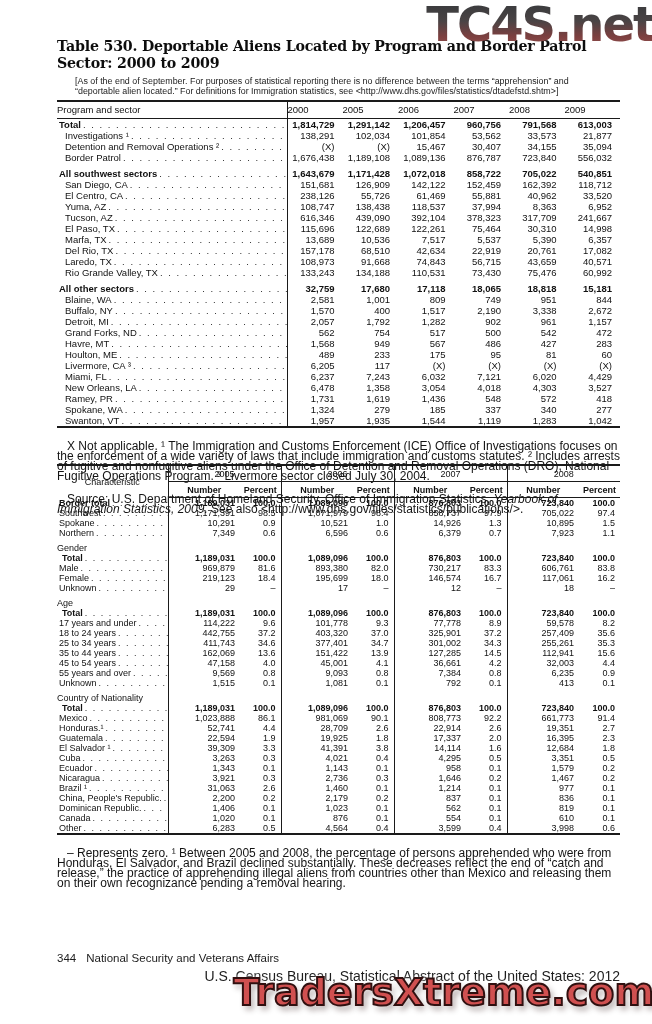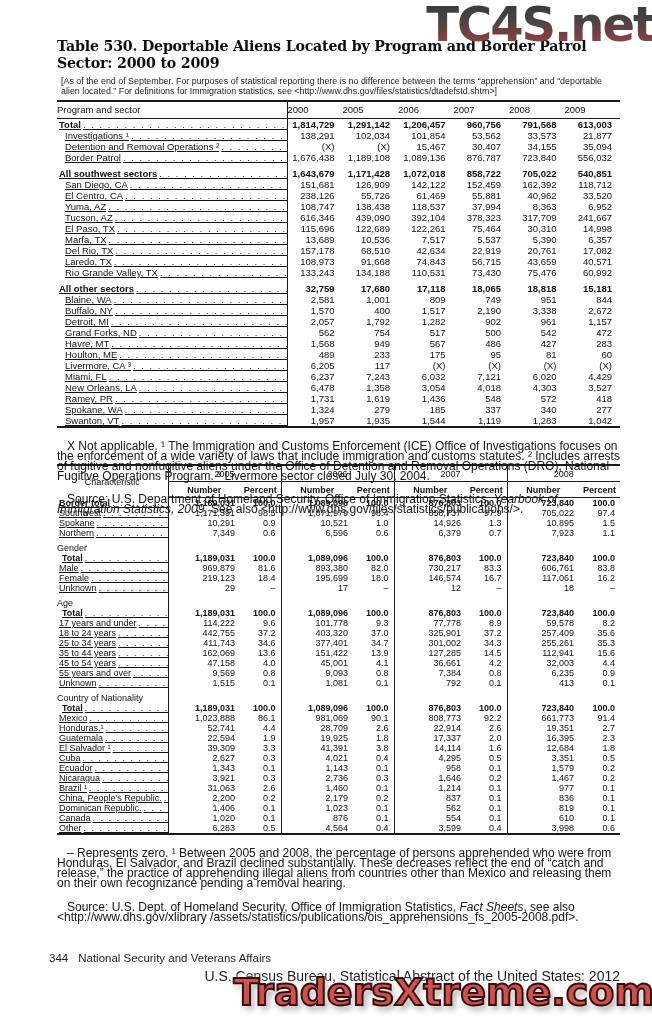--- a/index.html
+++ b/index.html
@@ -3,36 +3,36 @@
 <meta charset="utf-8">
 <style>
   html,body{margin:0;padding:0;background:#e8e8e8;}
   .page{position:relative;width:652px;height:1024px;background:#ffffff;overflow:hidden;
         font-family:"Liberation Sans",sans-serif;color:#111;}
   .block{position:absolute;left:57px;width:563px;}
   #t530-block{top:38px;}
   #t531-block{top:464px;}
   h2.tbltitle{margin:0;font-family:"DejaVu Serif",serif;font-weight:bold;
               font-size:14.2px;line-height:17px;letter-spacing:-0.2px;color:#0d0d0d;}
-  p.headnote{margin:4px 4px 3px;font-size:8.9px;line-height:10.4px;color:#222;}
+  p.headnote{margin:4px 18px 3px;font-size:8.9px;line-height:10.4px;color:#222;}
   table.data{table-layout:fixed;width:563px;border-collapse:collapse;
              border-top:2px solid #1a1a1a;border-bottom:2px solid #1a1a1a;}
   table.data th{font-weight:normal;}
   .t530 th,.t530 td{font-size:9.5px;padding:0;}
   .t531 th,.t531 td{font-size:9px;padding:0;}
   .t530 thead th{height:16px;border-bottom:1px solid #1a1a1a;text-align:left;margin-top:8px;}
   .t530 tbody tr{height:10.3px;}
   .t531 tbody tr{height:9.45px;}
   .t531 thead th{text-align:center;}
   .t531 th.char{border-right:1px solid #1a1a1a;vertical-align:middle;}
   .t531 th.yr{height:15px;border-bottom:1px solid #1a1a1a;}
   .t531 th.sub{height:15px;border-bottom:1px solid #1a1a1a;font-weight:bold;}
   .gs{border-left:1px solid #1a1a1a;}
   td.lbl{border-right:1px solid #1a1a1a;overflow:hidden;}
-  td.lbl .wrap{display:flex;align-items:flex-start;overflow:hidden;text-decoration:underline;}
+  td.lbl .wrap{display:flex;align-items:flex-start;overflow:hidden;}
   td.lbl .lt{white-space:nowrap;padding-left:2px;}
   td.lbl .dots{flex:1;white-space:nowrap;overflow:hidden;color:#222;letter-spacing:1.5px;padding-left:2px;}
   td.lbl.ind .lt{padding-left:8px;}
   td.lbl.tind .lt{padding-left:5px;}
   td.lbl.glbl{overflow:visible;}
   td.num{text-align:right;padding-right:8px;white-space:nowrap;}
   .t531 td.num{padding-right:5px;}
   .t531 td.pct{text-align:right;padding-right:5px;white-space:nowrap;}
   tr.sp{height:5px !important;}
   .b{font-weight:bold;}
@@ -42,21 +42,21 @@
   #wm-top{top:-4px;right:-2px;font-size:48px;letter-spacing:-2px;
           background:linear-gradient(180deg,#3c3c3e 18%,#4a4445 45%,#7c4040 72%,#96504e 95%);
           -webkit-background-clip:text;background-clip:text;color:transparent;}
   #wm-mid{top:492px;left:180px;font-size:45px;letter-spacing:3px;color:#c31313;
           -webkit-text-stroke:2.5px #ffffff;
           text-shadow:3px 4px 4px rgba(70,70,70,0.55);}
   #wm-bot{top:970px;right:-2px;font-size:38px;letter-spacing:0px;color:#d05050;
           -webkit-text-stroke:2px #301010;
           text-shadow:0 0 7px #ffffff,3px 4px 6px rgba(40,10,10,0.45);}
   
-  #footer-left{position:absolute;left:49px;top:952px;font-size:11.5px;color:#1c1c1c;}
+  #footer-left{position:absolute;left:57px;top:952px;font-size:11.5px;color:#1c1c1c;}
   #footer-left .gap{display:inline-block;width:10px;}
   #footer-credit{position:absolute;right:32px;top:968px;font-size:14px;color:#1c1c1c;}
 </style>
 </head>
 <body>
 
 <div class="page">
 
   <div id="t530-block" class="block">
     <h2 class="tbltitle">Table 530. Deportable Aliens Located by Program and Border Patrol Sector: 2000 to 2009</h2>
@@ -920,21 +920,21 @@
             <td class="num gs">12,684</td>
             <td class="pct">1.8</td>
           </tr>
           <tr>
             <td class="lbl">
               <div class="wrap">
                 <span class="lt">Cuba</span>
                 <span class="dots">. . . . . . . . . . . . . . . . . . . . . . . . . . . . . . . . . . . . . . . . . . . . . . . . . . . . . . . . . . . . . . . . . . . . . . . . . . . . . . . . </span>
               </div>
             </td>
-            <td class="num">2,627</td>
+            <td class="num">3,263</td>
             <td class="pct">0.3</td>
             <td class="num gs">4,021</td>
             <td class="pct">0.4</td>
             <td class="num gs">4,295</td>
             <td class="pct">0.5</td>
             <td class="num gs">3,351</td>
             <td class="pct">0.5</td>
           </tr>
           <tr>
             <td class="lbl">
@@ -1044,21 +1044,20 @@
             <td class="num gs">4,564</td>
             <td class="pct">0.4</td>
             <td class="num gs">3,599</td>
             <td class="pct">0.4</td>
             <td class="num gs">3,998</td>
             <td class="pct">0.6</td>
           </tr>
         </tbody>
     </table>
     <p class="fn">– Represents zero. ¹ Between 2005 and 2008, the percentage of persons apprehended who were from Honduras, El Salvador, and Brazil declined substantially. These decreases reflect the end of “catch and release,” the practice of apprehending illegal aliens from countries other than Mexico and releasing them on their own recognizance pending a removal hearing.</p>
-    <p class="fn"><span>Source: U.S. Dept. of Homeland Security, Office of Immigration Statistics, </span><i>Fact Sheets</i><span>, see also &lt;http://www.dhs.gov/xlibrary /assets/statistics/publications/ois_apprehensions_fs_2005-2008.pdf&gt;.</span></p>
   </div>
 
   <div id="footer-left">
     <span>344</span><span class="gap"></span><span>National Security and Veterans Affairs</span>
   </div>
   <div id="footer-credit">U.S. Census Bureau, Statistical Abstract of the United States: 2012</div>
 
   <div id="wm-top" class="wm">TC4S.net</div>
   <div id="wm-bot" class="wm">TradersXtreme.com</div>
 

